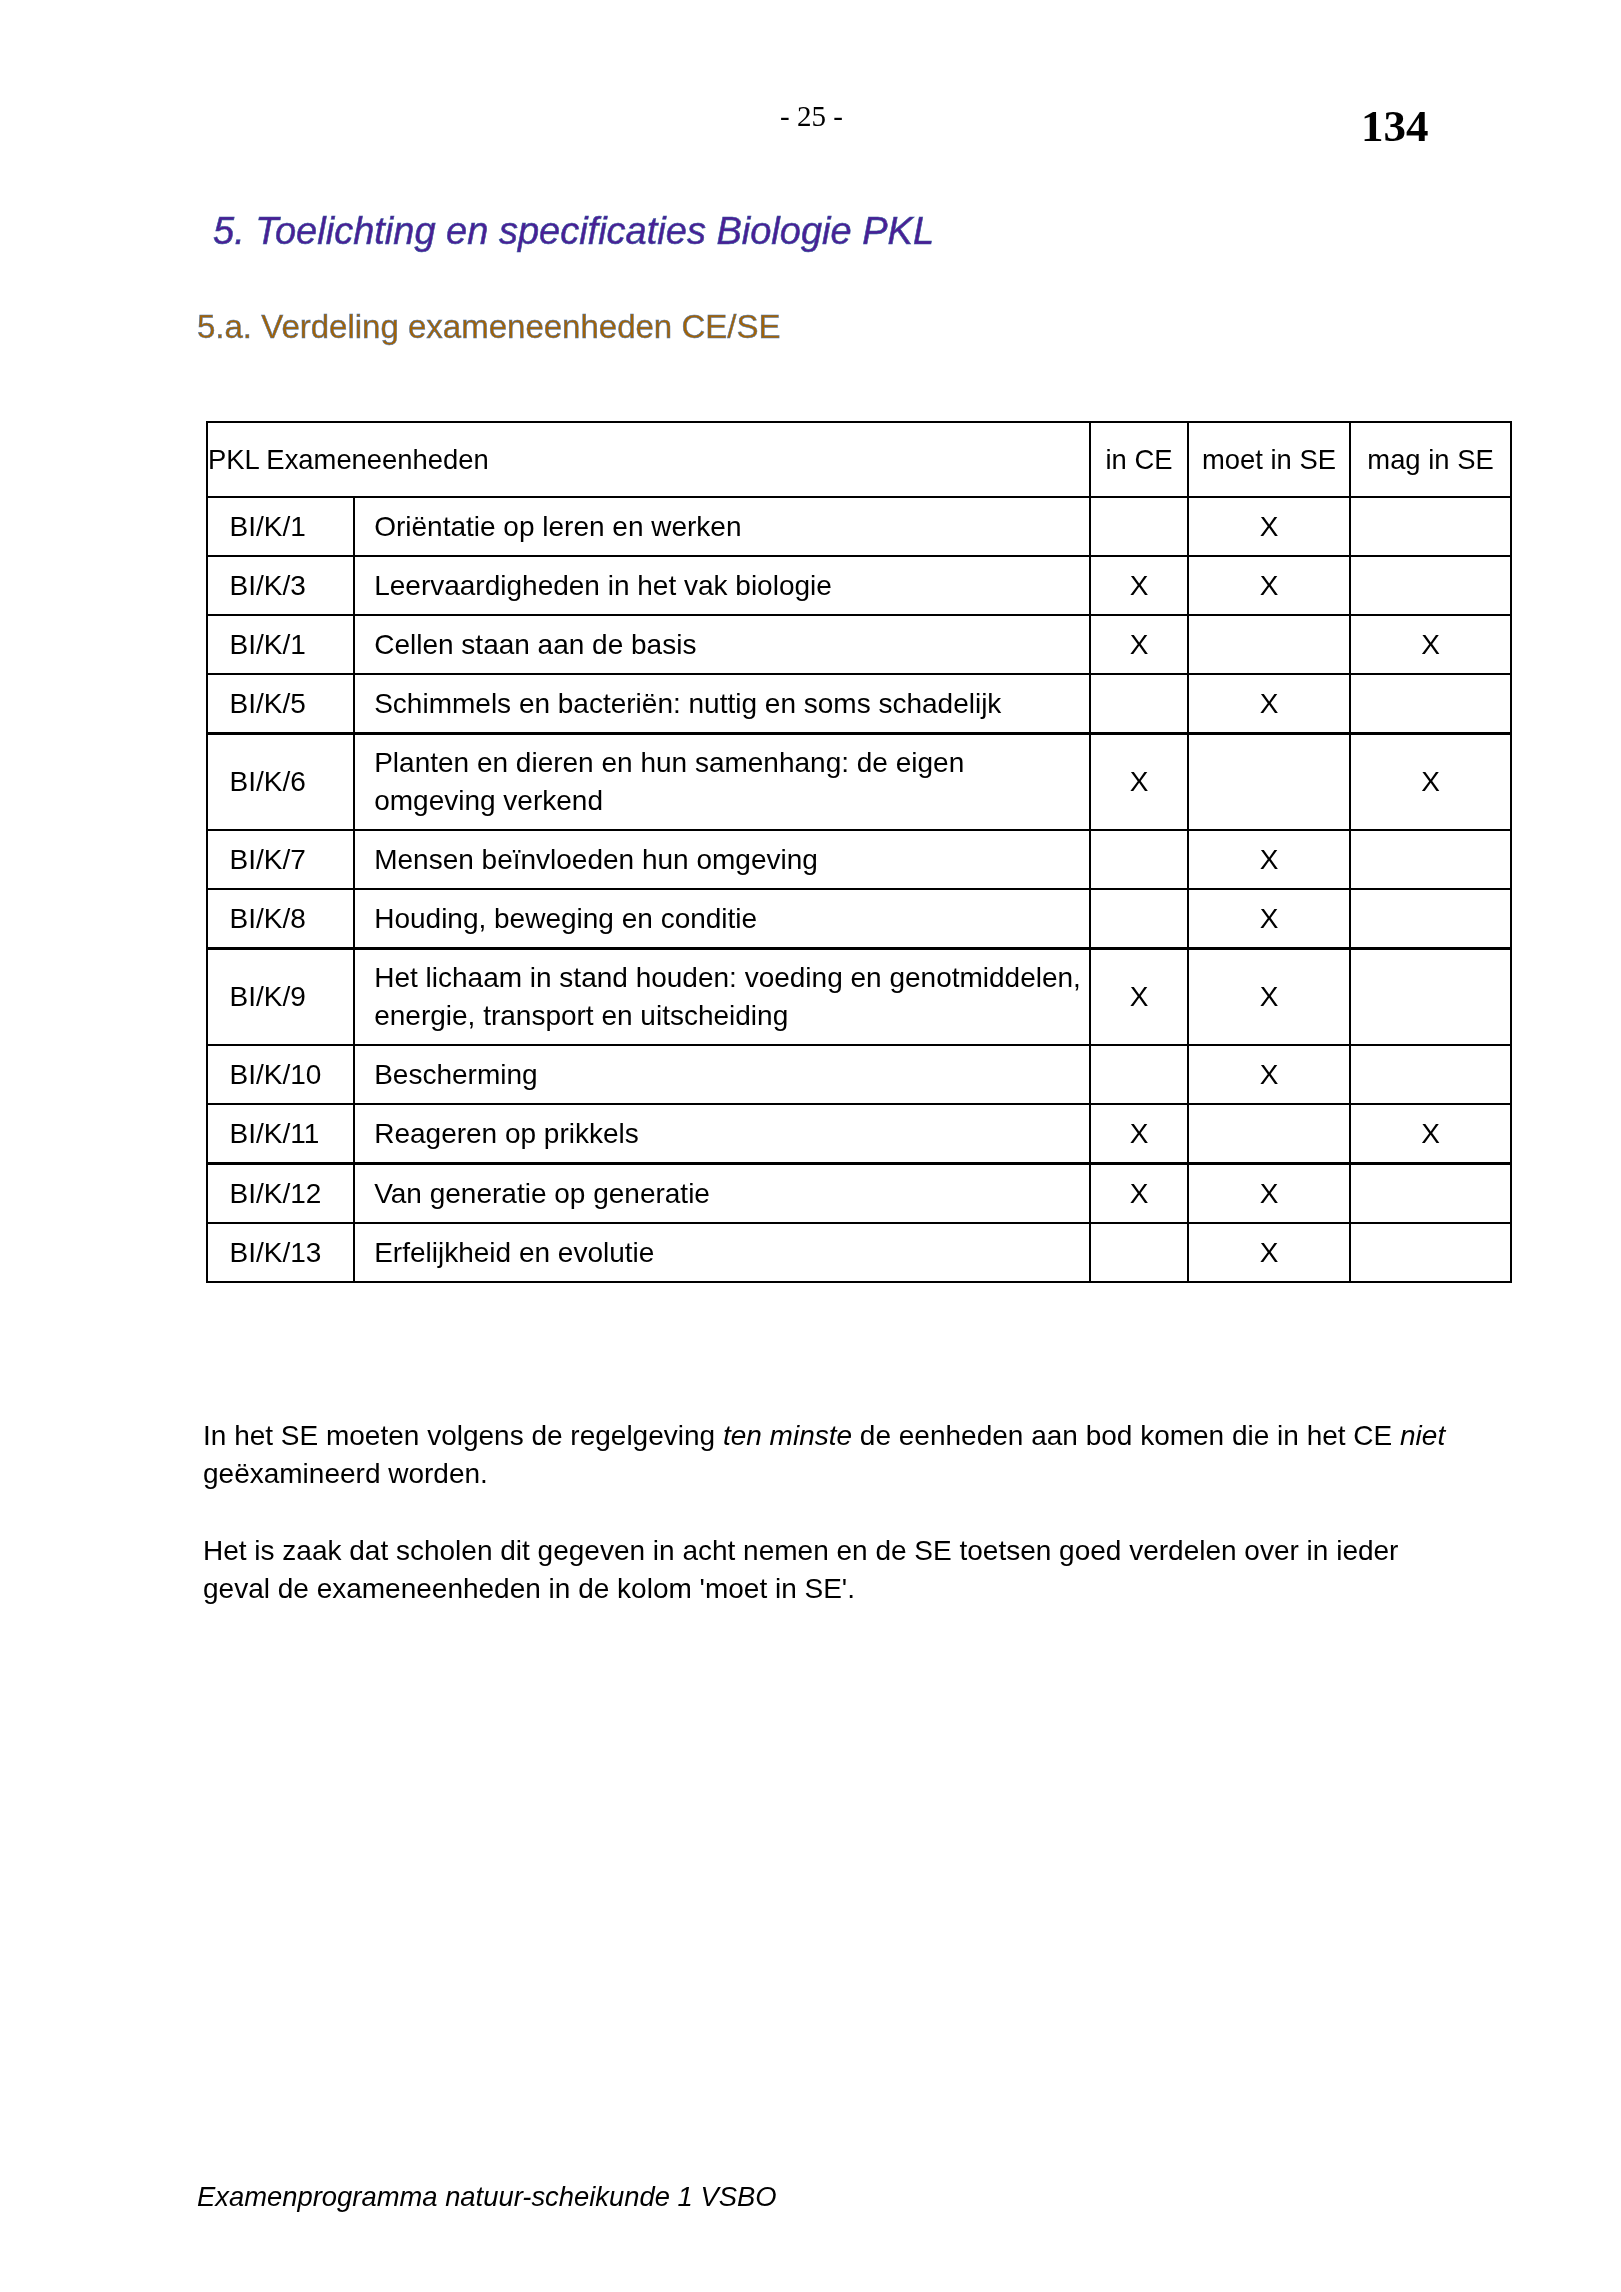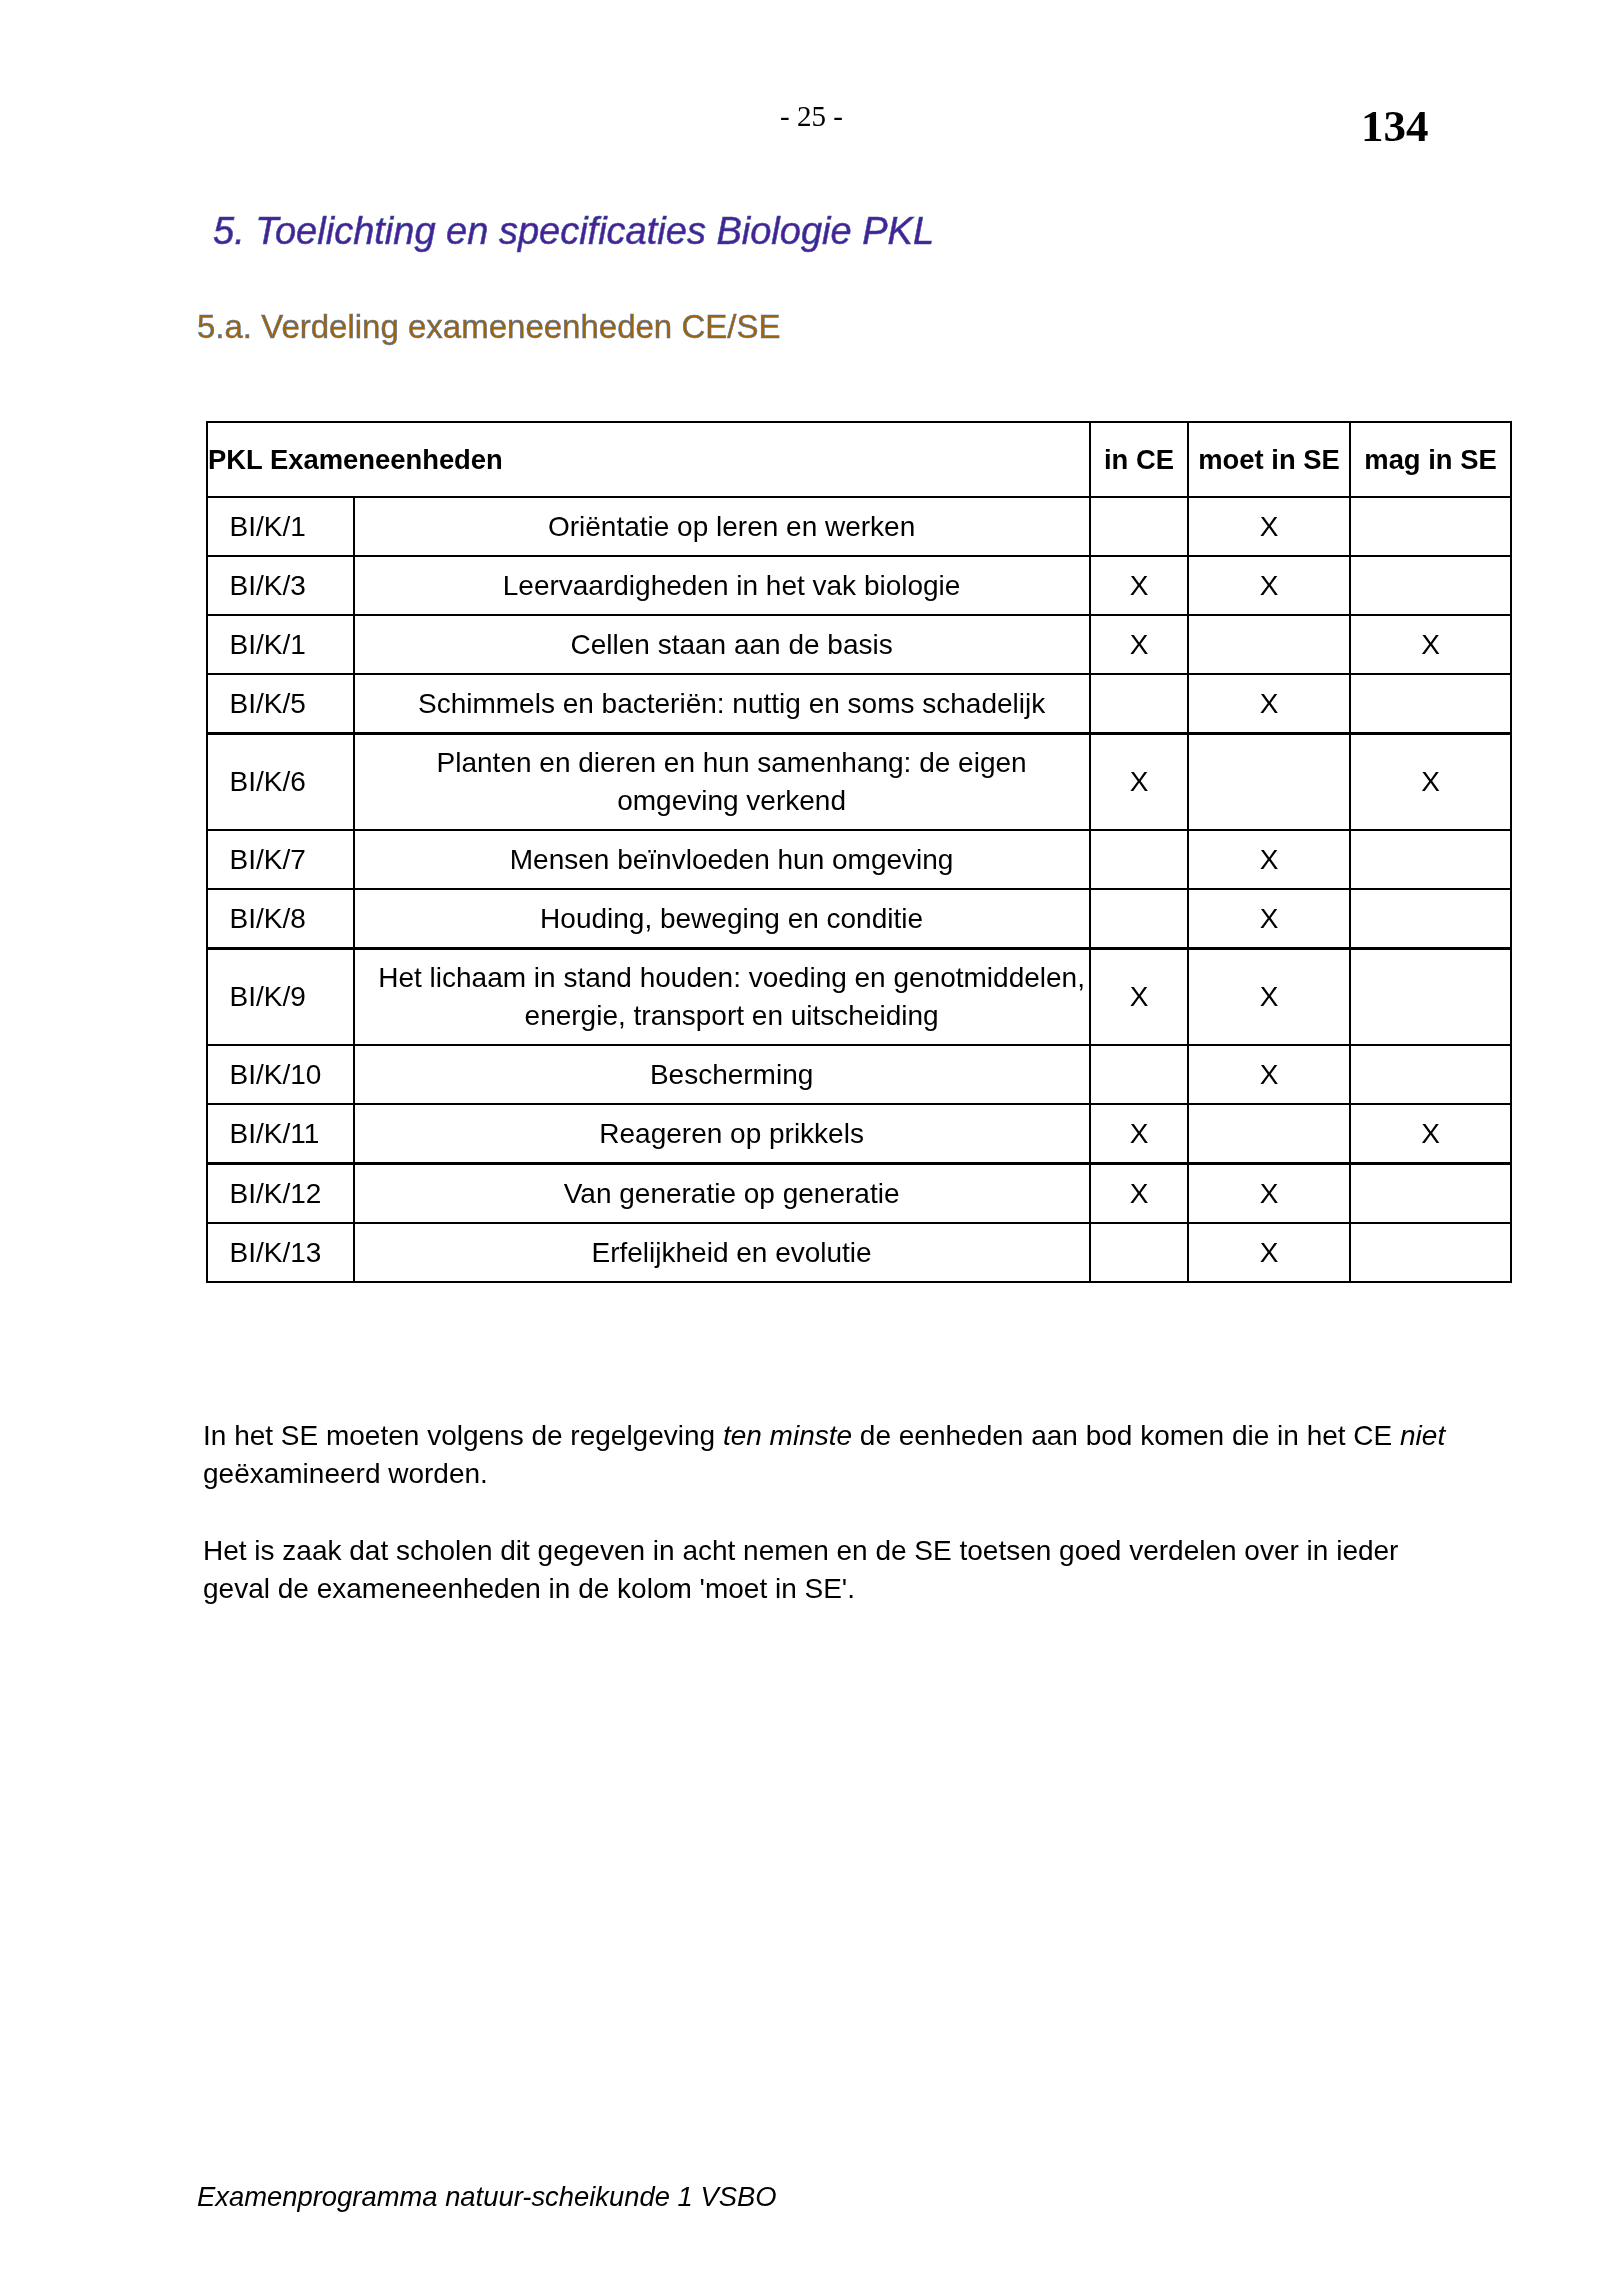--- a/index.html
+++ b/index.html
@@ -3,25 +3,25 @@
 <meta charset="utf-8">
 <style>
   html, body { margin: 0; padding: 0; background: #ffffff; }
   body { width: 1621px; height: 2293px; position: relative; overflow: hidden; font-family: "Liberation Sans", sans-serif; color: #000; }
   .page-num { position: absolute; left: 780px; top: 100px; font-family: "Liberation Serif", serif; font-size: 29px; }
   .page-total { position: absolute; left: 1361px; top: 100px; font-family: "Liberation Serif", serif; font-size: 45px; font-weight: bold; }
   .h1 { position: absolute; left: 197px; top: 194px; font-size: 38px; color: #4c1d95; margin: 16px; font-weight: normal; font-style: italic; -webkit-text-stroke: 0.6px #34609f; }
   .h2 { position: absolute; left: 197px; top: 308px; font-size: 33px; color: #a16207; margin: 0; font-weight: normal; -webkit-text-stroke: 0.5px #4a78b6; }
   table.units { position: absolute; left: 206px; top: 421px; width: 1306px; border-collapse: collapse; font-size: 28px; }
   table.units td, table.units th { border: 2px solid #000; padding: 0; vertical-align: middle; }
-  table.units th { font-weight: bold; height: 73px; font-size: 27.4px; }
+  table.units th { font-weight: normal; height: 73px; font-size: 27.4px; }
   th.h-name { text-align: left; padding-left: 10.8px; }
   th.h-col { text-align: center; }
   td.code { width: 123px; padding-left: 21.6px !important; text-align: left; }
-  td.title { padding-left: 19.6px !important; line-height: 38px; text-align: center; }
+  td.title { padding-left: 19.6px !important; line-height: 38px; text-align: left; }
   td.mark { text-align: center; }
   tr.r1 td { height: 57px; }
   tr.r2 td { height: 94px; }
   tr.thick td { border-bottom-width: 3.9px; }
   .col-ce { width: 96px; }
   .col-moet { width: 160px; }
   .col-mag { width: 159px; }
   p.para { position: absolute; left: 197px; width: 1264px; margin: 6px; font-size: 28px; line-height: 38px; }
   .para1 { top: 1411px; }
   .para2 { top: 1526px; }

